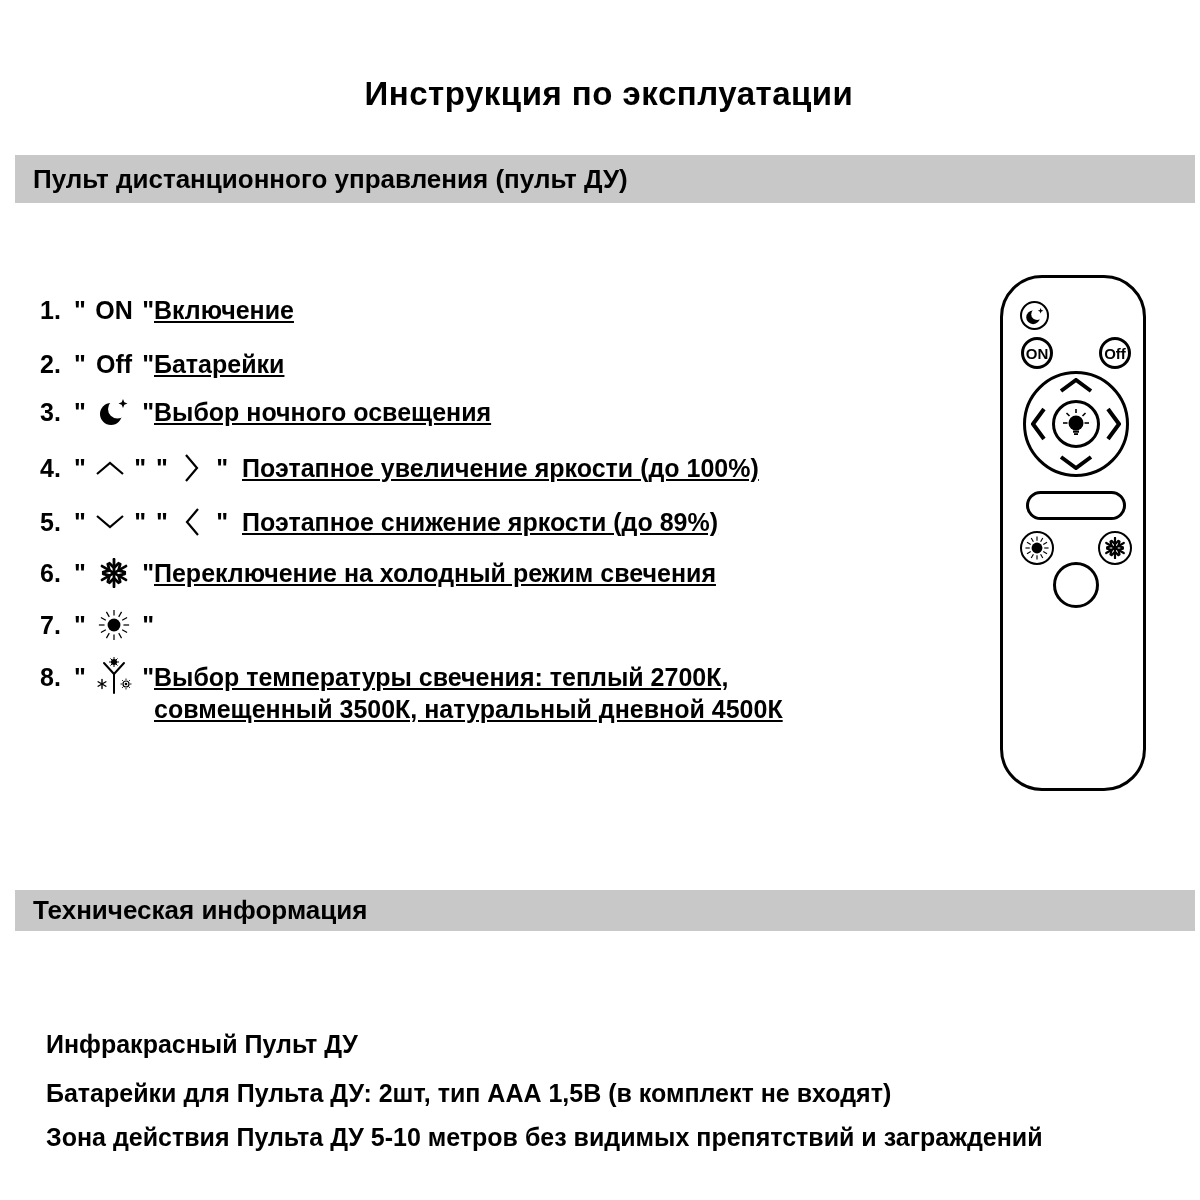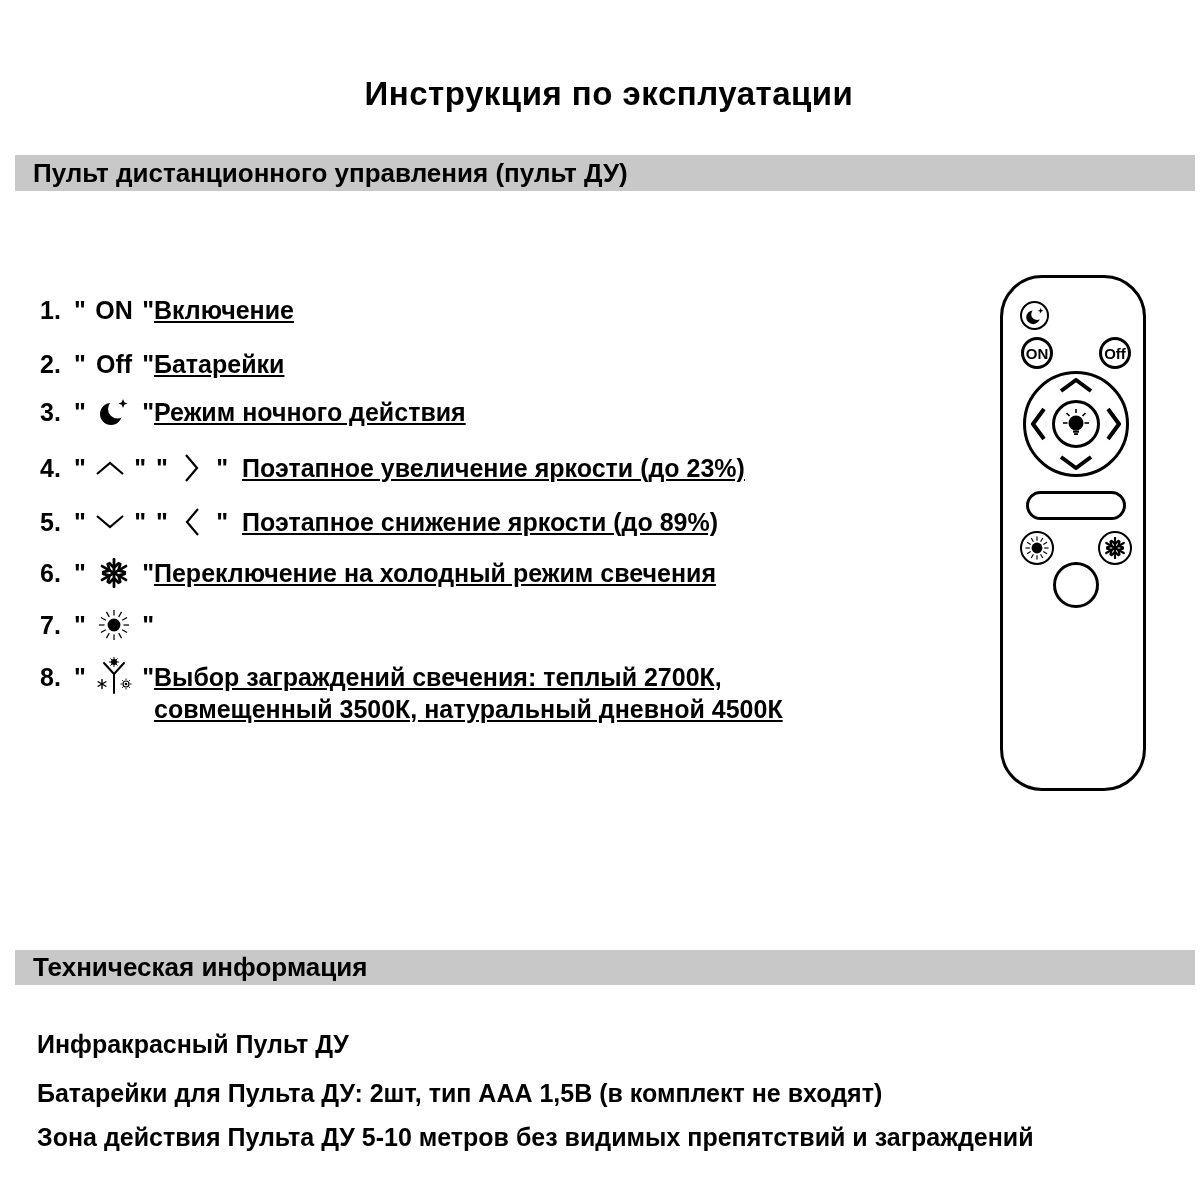--- a/index.html
+++ b/index.html
@@ -8,26 +8,26 @@
     font-family:"Liberation Sans","DejaVu Sans",sans-serif;
     color:#000;overflow:hidden;
   }
   .abs{position:absolute;}
   
   #page-title{
     top:75px;left:0;width:1200px;padding-left:18px;box-sizing:border-box;
     text-align:center;font-size:33px;font-weight:bold;letter-spacing:.5px;
   }
   .section-bar{
-    left:15px;width:1180px;height:36px;background:#c8c8c8;
+    left:15px;width:1180px;height:48px;background:#c8c8c8;
     display:flex;align-items:center;padding-left:18px;box-sizing:border-box;
     font-size:26px;font-weight:bold;
   }
   #bar-remote{top:155px;}
-  #bar-tech{top:950px;height:35px;}
+  #bar-tech{top:890px;height:41px;}
   
   .row{
     position:absolute;left:40px;height:34px;display:flex;align-items:center;
     font-size:25px;font-weight:bold;white-space:nowrap;
   }
   .num{width:34px;flex:none;}
   .grp{width:80px;flex:none;display:flex;align-items:center;justify-content:space-between;}
   .grp2{width:72px;flex:none;display:flex;align-items:center;justify-content:space-between;}
   .grp2 + .grp2{margin-left:10px;}
   .grp2 + .desc{margin-left:14px;}
@@ -50,21 +50,21 @@
   #rc-off{left:96px;top:59px;width:32px;height:32px;font-size:15px;font-weight:bold;}
   #rc-dpad{left:20px;top:93px;width:106px;height:106px;}
   #rc-center{left:49px;top:122px;width:48px;height:48px;}
   #rc-pill{position:absolute;left:23px;top:213px;width:100px;height:29px;
            border:3px solid #000;border-radius:15px;box-sizing:border-box;background:#fff;}
   #rc-warm{left:17px;top:253px;width:34px;height:34px;border-width:2.5px;}
   #rc-cold{left:95px;top:253px;width:34px;height:34px;border-width:2.5px;}
   #rc-round{left:50px;top:284px;width:46px;height:46px;}
   .dpad-ch{position:absolute;}
   
-  .tech-line{position:absolute;left:37px;font-size:25px;font-weight:bold;white-space:nowrap;}
+  .tech-line{position:absolute;left:46px;font-size:25px;font-weight:bold;white-space:nowrap;}
   #tech-1{top:1030px;}
   #tech-2{top:1079px;}
   #tech-3{top:1123px;}
 </style>
 </head>
 <body>
 
 <div id="page-title" class="abs">Инструкция по эксплуатации</div>
 
 <div id="bar-remote" class="abs section-bar">
@@ -97,21 +97,21 @@
     <span class="q">"</span>
     <span>
       <svg width="32" height="32" viewBox="0 0 32 32">
         <circle cx="13" cy="18" r="11" fill="#000"></circle>
         <circle cx="19.5" cy="13" r="9.5" fill="#fff"></circle>
         <path d="M25 3 L26.3 6.2 L29.5 7.5 L26.3 8.8 L25 12 L23.7 8.8 L20.5 7.5 L23.7 6.2 Z" fill="#000"></path>
       </svg>
     </span>
     <span class="q">"</span>
   </span>
-  <span class="desc">Режим ночного действия</span>
+  <span class="desc">Выбор ночного освещения</span>
 </div>
 
 <div class="row" id="row-4" style="top:451px">
   <span class="num">4.</span>
   <span class="grp2">
     <span class="q">"</span>
     <span>
       <svg width="30" height="16" viewBox="0 0 30 16">
           <polyline points="2,14 15,3 28,14" fill="none" stroke="#000" stroke-width="2.2"></polyline>
         </svg>
@@ -120,21 +120,21 @@
   </span>
   <span class="grp2">
     <span class="q">"</span>
     <span>
       <svg width="16" height="30" viewBox="0 0 16 30">
           <polyline points="2,2 13,15 2,28" fill="none" stroke="#000" stroke-width="2.2"></polyline>
         </svg>
     </span>
     <span class="q">"</span>
   </span>
-  <span class="desc">Поэтапное увеличение яркости (до 23%)</span>
+  <span class="desc">Поэтапное увеличение яркости (до 100%)</span>
 </div>
 
 <div class="row" id="row-5" style="top:505px">
   <span class="num">5.</span>
   <span class="grp2">
     <span class="q">"</span>
     <span>
       <svg width="30" height="16" viewBox="0 0 30 16">
           <polyline points="2,2 15,13 28,2" fill="none" stroke="#000" stroke-width="2.2"></polyline>
         </svg>
@@ -240,21 +240,21 @@
             <line x1="29.1" y1="30.9" x2="36.9" y2="23.1"></line>
         </g>
         <circle cx="33" cy="27" r="3.9" fill="#fff"></circle>
         <circle cx="33" cy="27" r="3" fill="none" stroke="#000" stroke-width="1.2"></circle>
         <circle cx="33" cy="27" r="1.3" fill="#000"></circle>
       </svg>
     </span>
     <span class="q">"</span>
   </span>
   <span class="desc desc-multi">
-    <span>Выбор заграждений свечения: теплый 2700К,</span><br>
+    <span>Выбор температуры свечения: теплый 2700К,</span><br>
     <span>совмещенный 3500К, натуральный дневной 4500К</span>
   </span>
 </div>
 
 <div id="remote" class="abs">
 
   <div id="rc-moon" class="rc">
     <span>
       <svg width="20" height="20" viewBox="0 0 32 32">
         <circle cx="13" cy="18" r="11" fill="#000"></circle>

